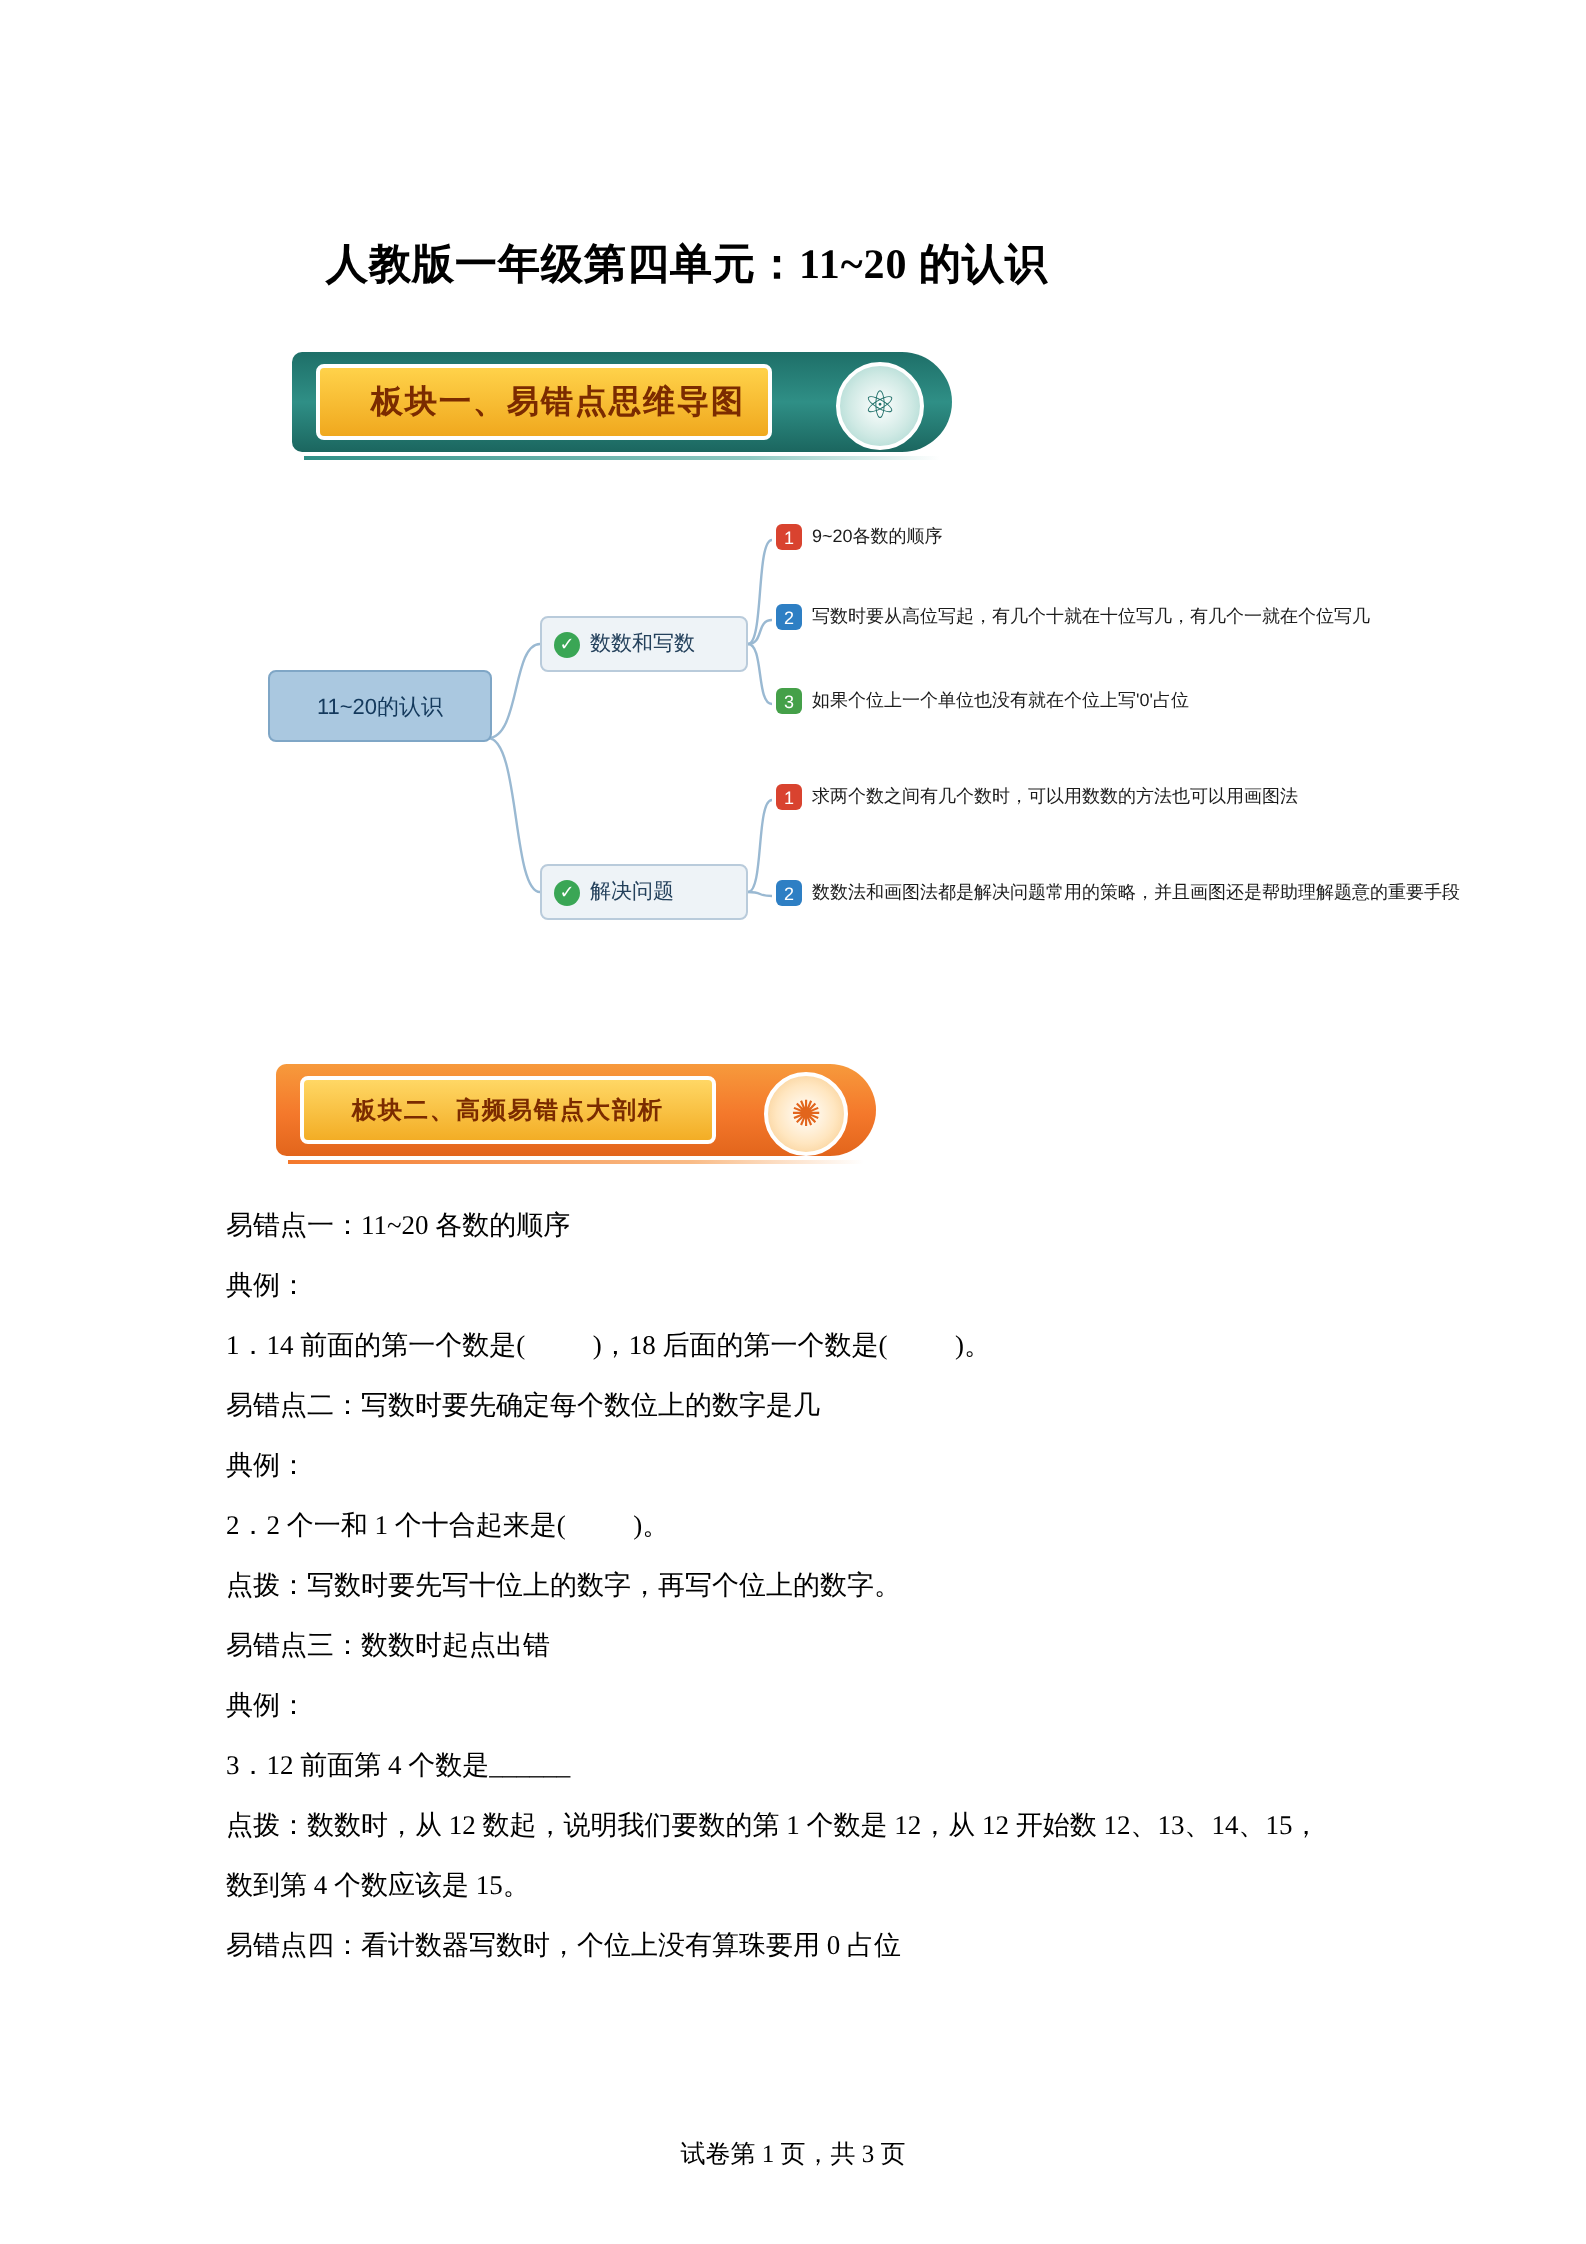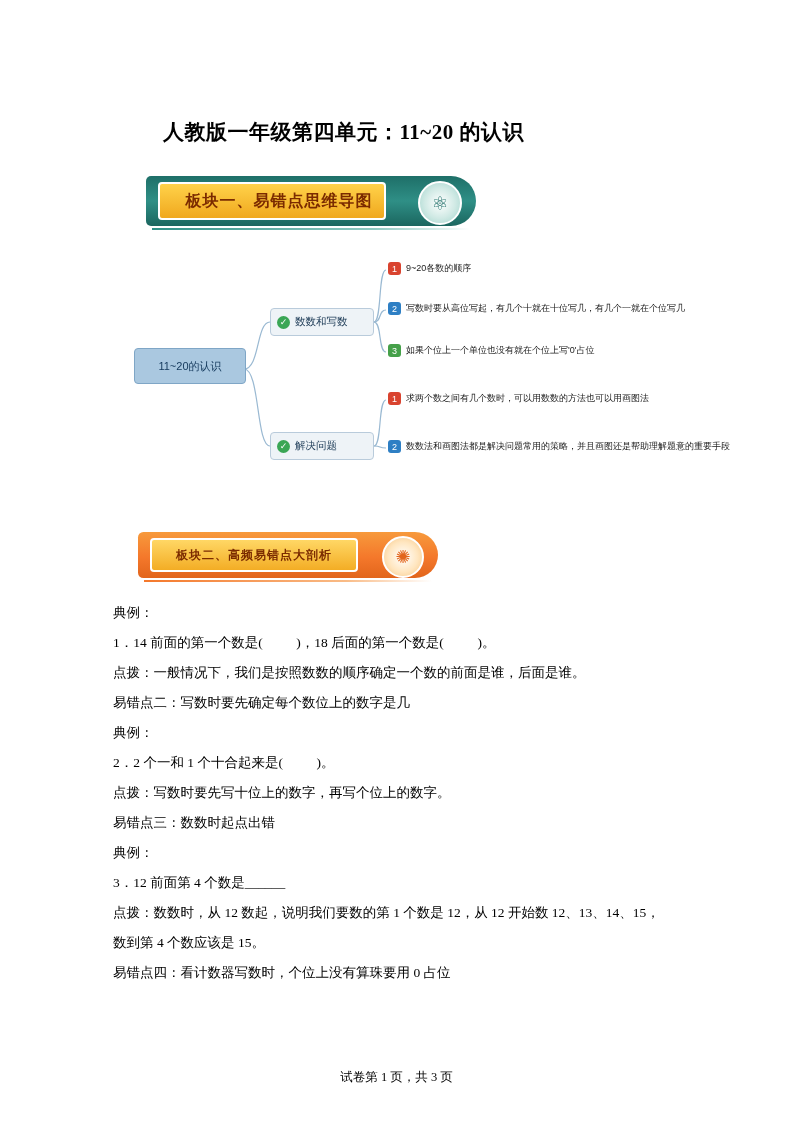--- a/index.html
+++ b/index.html
@@ -91,21 +91,21 @@
   
   .mindmap {
     position: absolute;
     left: 120px;
     top: 240px;
     width: 560px;
     height: 260px;
   }
   .mm-root {
     position: absolute;
-    left: 14px; top: 108px;
+    left: 14px; top: 95px;
     width: 110px; height: 34px;
     background: #aac8e0;
     border: 1px solid #7fa6c6;
     border-radius: 4px;
     display: flex; align-items: center; justify-content: center;
     font-family: "Liberation Sans", sans-serif;
     font-size: 11px;
     color: #14395c;
   }
   .mm-branch {
@@ -304,23 +304,23 @@
   <div class="banner2">
     <div class="banner2-bg"></div>
     <div class="banner2-plate">
       <span>板块二、高频易错点大剖析</span>
     </div>
     <div class="banner2-emblem">✺</div>
     <div class="banner2-underline"></div>
   </div>
 
   <div class="body-text">
+    <div class="line">易错点一：11~20 各数的顺序</div>
     <div class="line">典例：</div>
     <div class="line">1．14 前面的第一个数是(          )，18 后面的第一个数是(          )。</div>
-    <div class="line">点拨：一般情况下，我们是按照数数的顺序确定一个数的前面是谁，后面是谁。</div>
     <div class="line">易错点二：写数时要先确定每个数位上的数字是几</div>
     <div class="line">典例：</div>
     <div class="line">2．2 个一和 1 个十合起来是(          )。</div>
     <div class="line">点拨：写数时要先写十位上的数字，再写个位上的数字。</div>
     <div class="line">易错点三：数数时起点出错</div>
     <div class="line">典例：</div>
     <div class="line">3．12 前面第 4 个数是______</div>
     <div class="line">点拨：数数时，从 12 数起，说明我们要数的第 1 个数是 12，从 12 开始数 12、13、14、15，</div>
     <div class="line">数到第 4 个数应该是 15。</div>
     <div class="line">易错点四：看计数器写数时，个位上没有算珠要用 0 占位</div>

